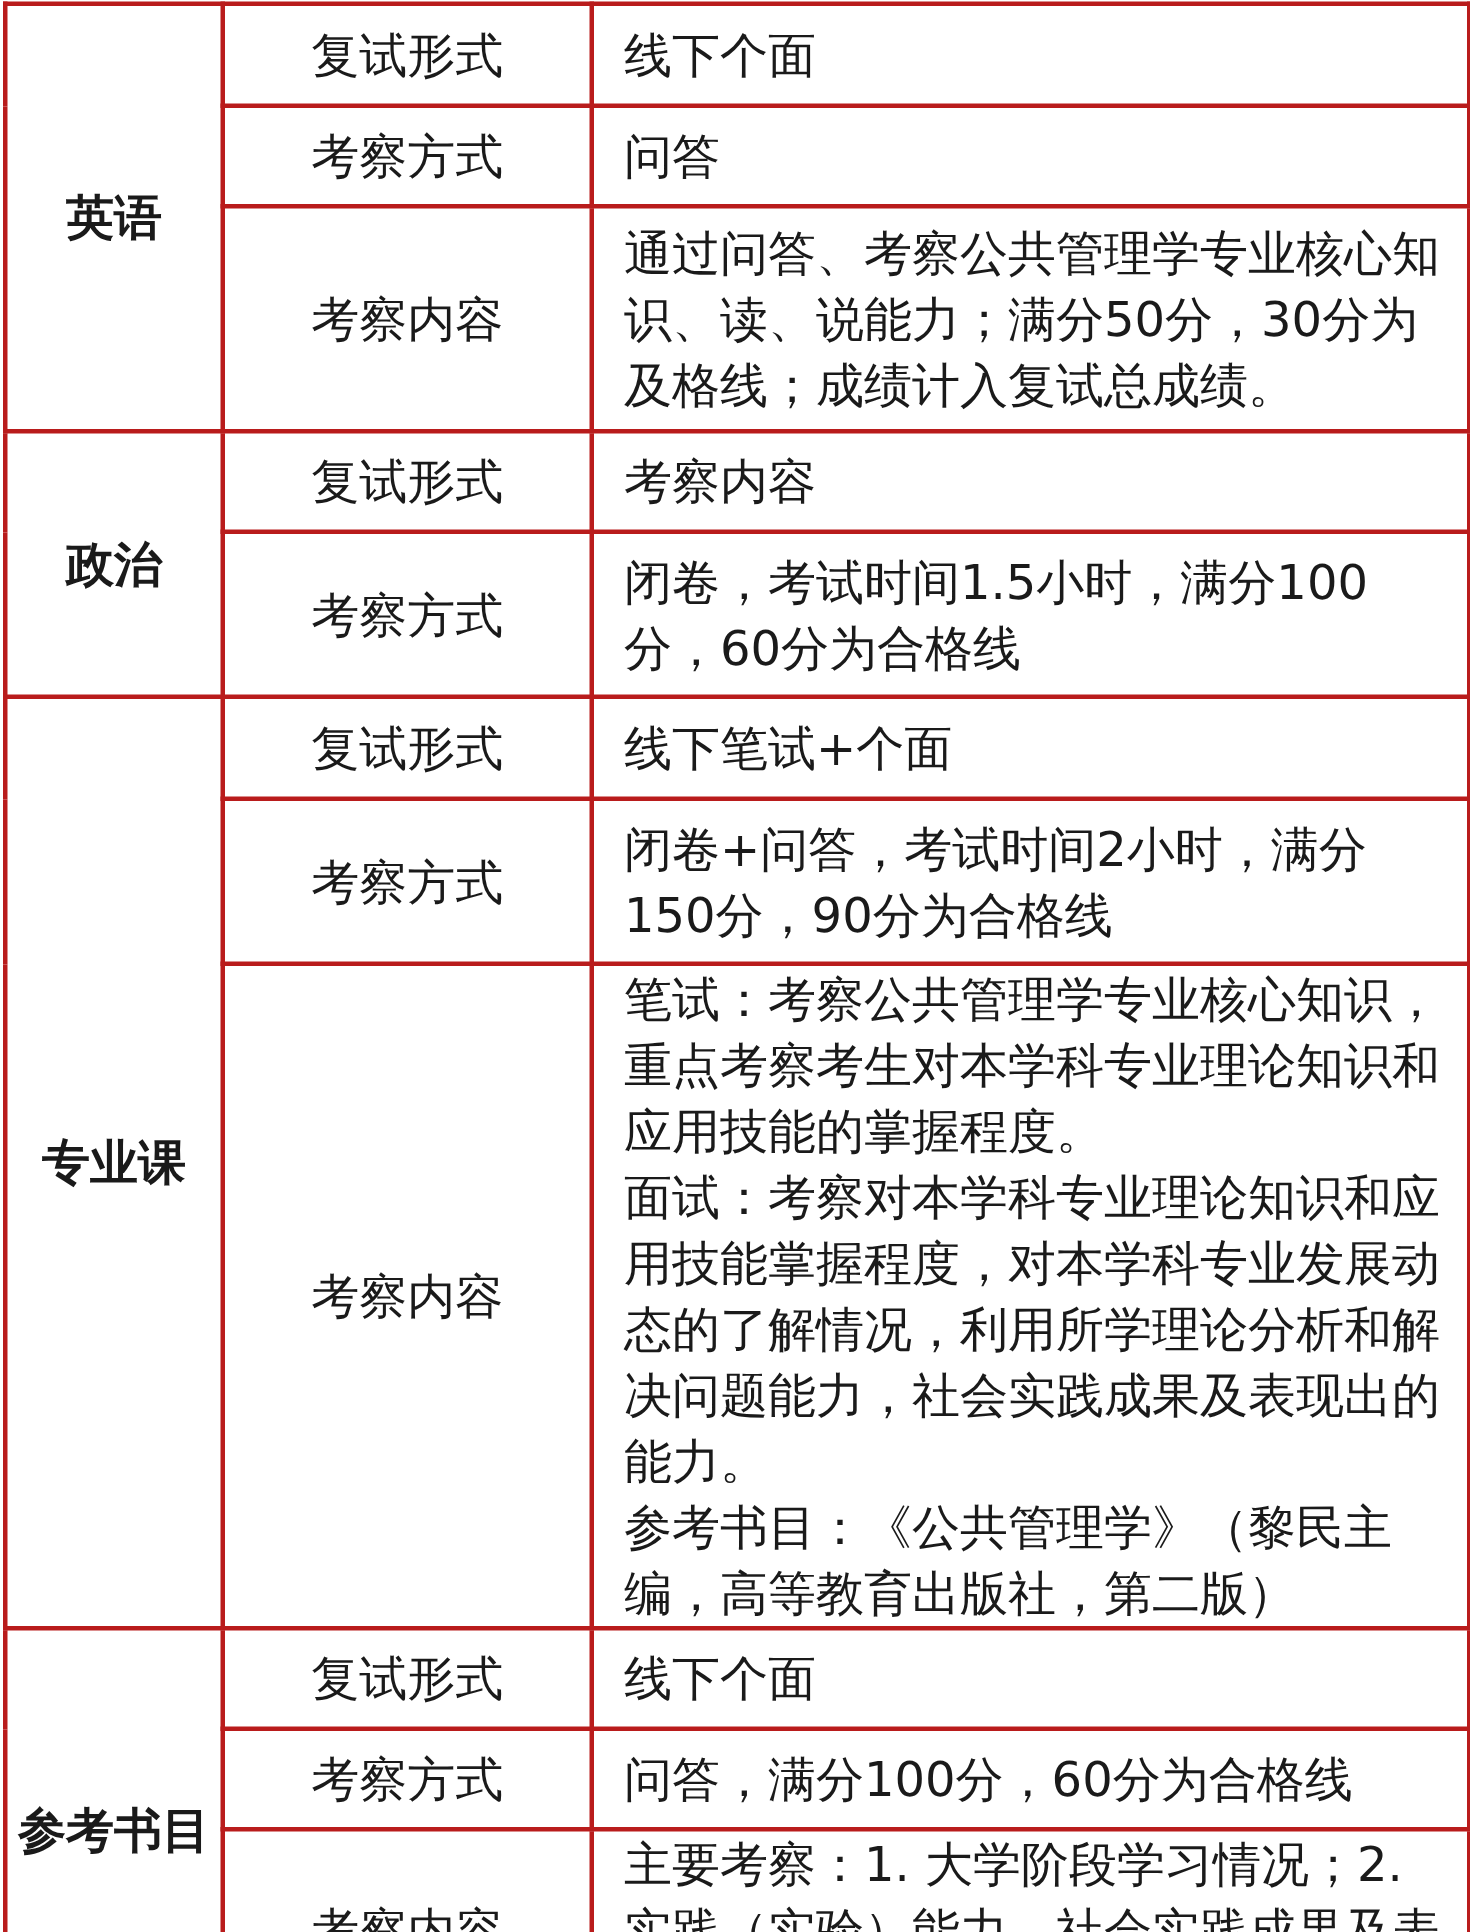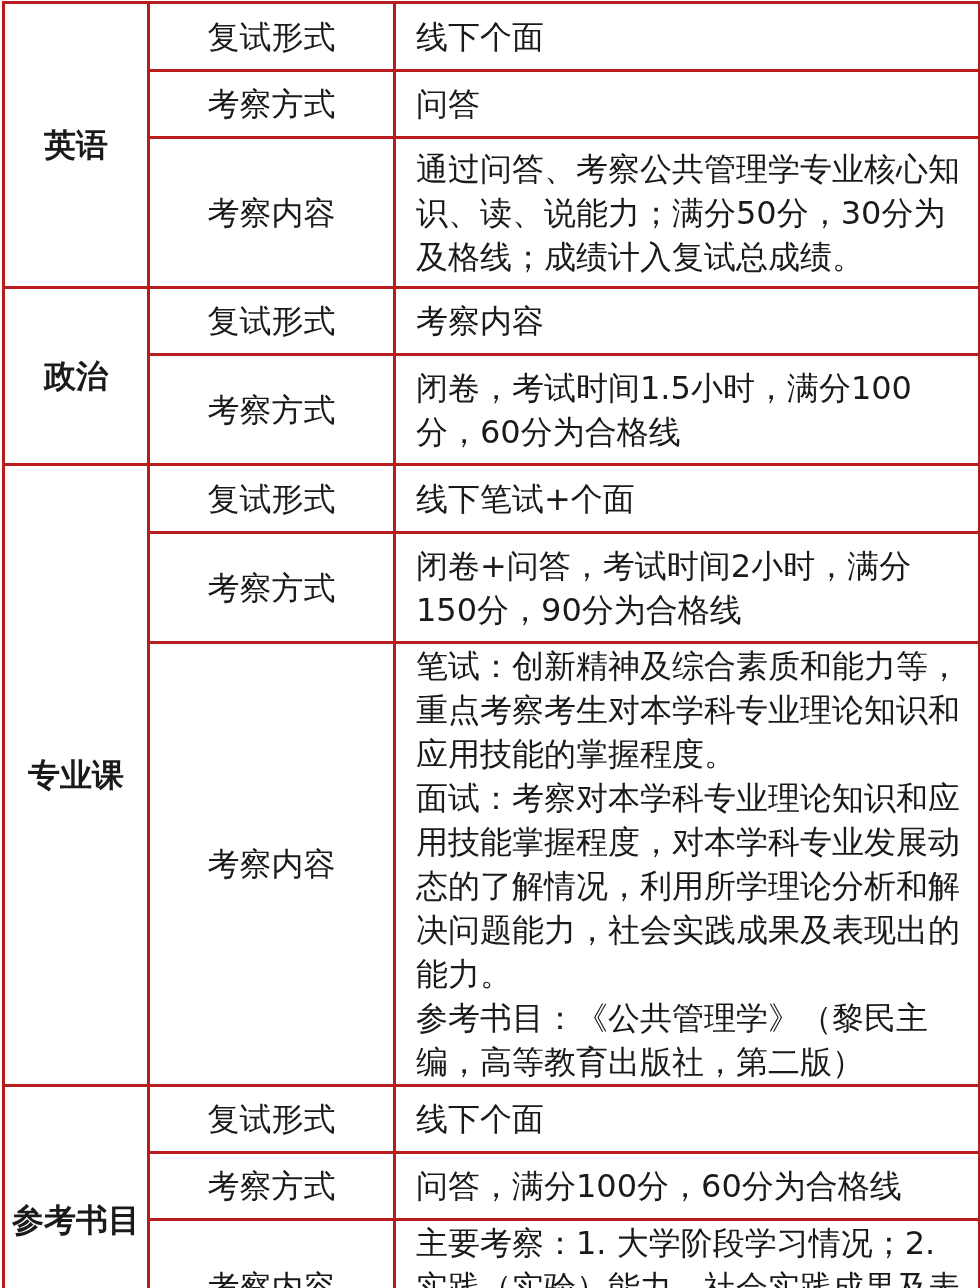--- a/index.html
+++ b/index.html
@@ -98,21 +98,21 @@
       </tr>
       <tr style="height: 110px;">
         <td class="label">考察方式</td>
         <td class="value">
           <span class="value-line">闭卷+问答，考试时间2小时，满分150分，90分为合格线</span>
         </td>
       </tr>
       <tr style="height: 400px;">
         <td class="label">考察内容</td>
         <td class="value">
-          <span class="value-line">笔试：创新精神及综合素质和能力等，重点考察考生对本学科专业理论知识和应用技能的掌握程度。</span>
+          <span class="value-line">笔试：考察公共管理学专业核心知识，重点考察考生对本学科专业理论知识和应用技能的掌握程度。</span>
           <span class="value-line">面试：考察对本学科专业理论知识和应用技能掌握程度，对本学科专业发展动态的了解情况，利用所学理论分析和解决问题能力，社会实践成果及表现出的能力。</span>
           <span class="value-line">参考书目：《公共管理学》（黎民主编，高等教育出版社，第二版）</span>
         </td>
       </tr>
       <tr style="height: 67px;">
         <td class="subject" rowspan="3">参考书目</td>
         <td class="label">复试形式</td>
         <td class="value">
           <span class="value-line">线下个面</span>
         </td>

